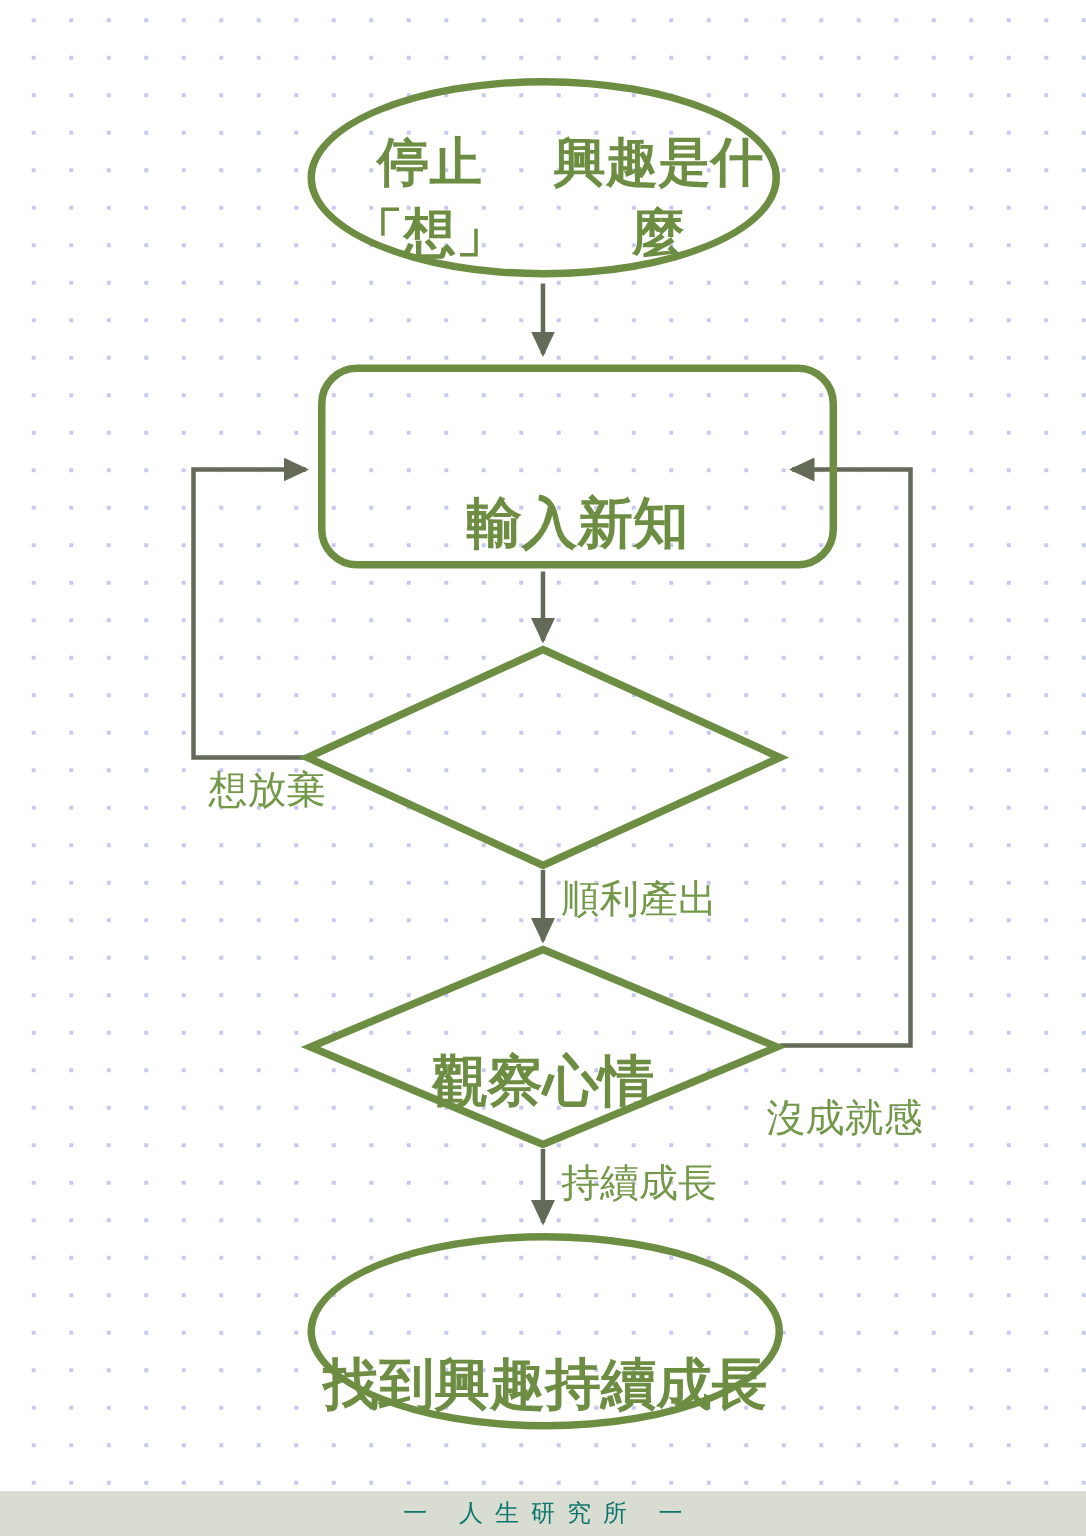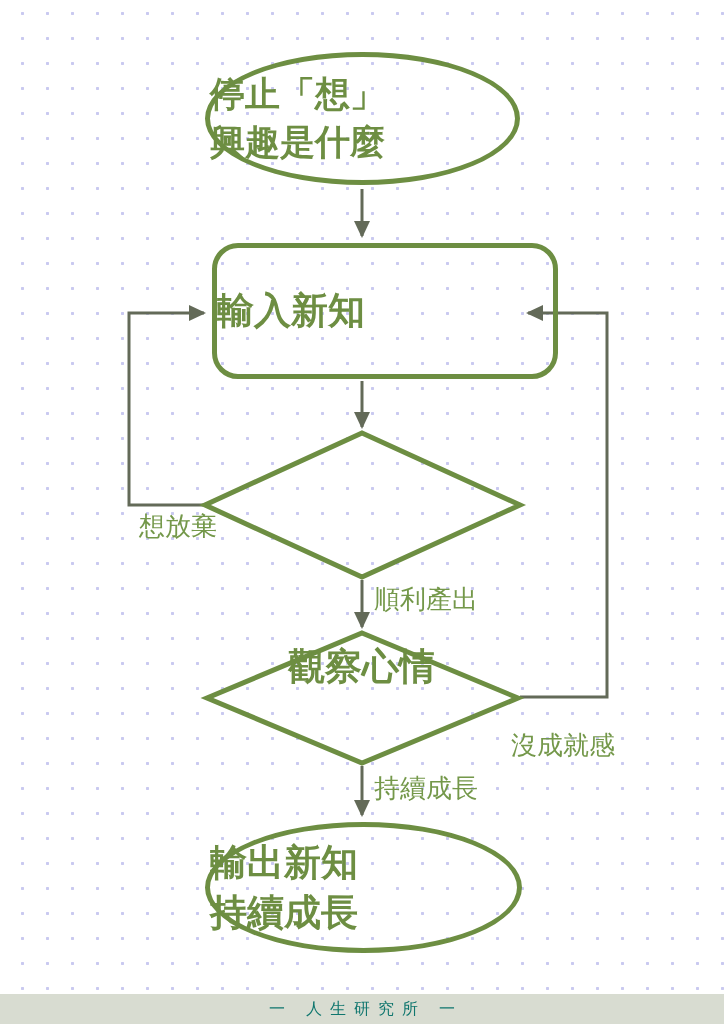--- a/index.html
+++ b/index.html
@@ -20,22 +20,22 @@
 
   .connector-layer {
     position: absolute;
     left: 0; top: 0;
     width: 724px; height: 1024px;
   }
 
   .node {
     position: absolute;
     display: flex;
-    flex-direction: column;
-    align-items: flex-start;
+    flex-direction: row;
+    align-items: flex-end;
     justify-content: center;
     text-align: center;
     color: #6d8e42;
     font-weight: bold;
   }
 
   .ellipse {
     border: 5px solid #6d8e42;
     border-radius: 50%;
     font-size: 35px;
@@ -109,24 +109,24 @@
 
   <div class="node ellipse" style="left:205px; top:52px; width:315px; height:133px;">
     <div>停止「想」</div>
     <div>興趣是什麼</div>
   </div>
 
   <div class="node rounded-rect" style="left:212px; top:243px; width:346px; height:136px;">
     <div>輸入新知</div>
   </div>
 
-  <div class="diamond-label" style="left:212px; top:642px; width:300px;">觀察心情</div>
+  <div class="diamond-label" style="left:212px; top:696px; width:300px;">觀察心情</div>
 
   <div class="node ellipse" style="left:205px; top:822px; width:317px; height:131px; font-size:37px;">
-    <div>輸出新知</div>
+    <div>找到興趣</div>
     <div>持續成長</div>
   </div>
 
   <div class="edge-label" style="left:139px; top:509px;">想放棄</div>
   <div class="edge-label" style="left:374px; top:582px;">順利產出</div>
   <div class="edge-label" style="left:511px; top:728px;">沒成就感</div>
   <div class="edge-label" style="left:374px; top:771px;">持續成長</div>
 
   <div class="footer-bar">
     <span class="footer-text">一  人生研究所  一</span>

